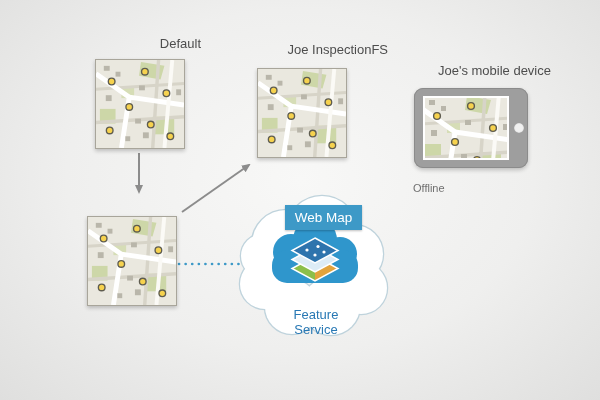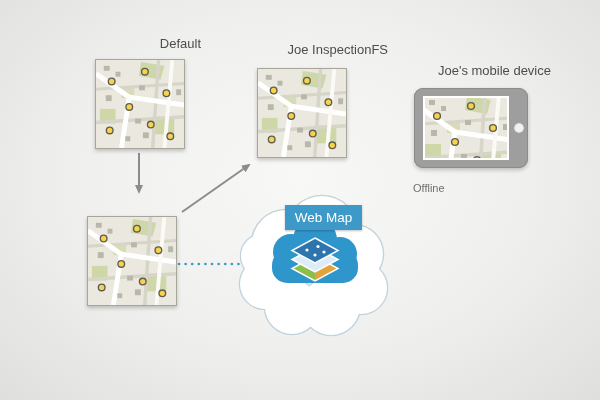--- a/index.html
+++ b/index.html
@@ -184,14 +184,15 @@
       </svg>
     </div>
     <div class="tablet-home-button"></div>
   </div>
 
   <div class="sub-label" style="left:413px; top:181px; width:116px;">
     <div>Offline</div>
   </div>
 
   <div class="webmap-banner">Web Map</div>
+  <div class="feature-service-label">Feature Service</div>
 
 </div>
 
 </body></html>

